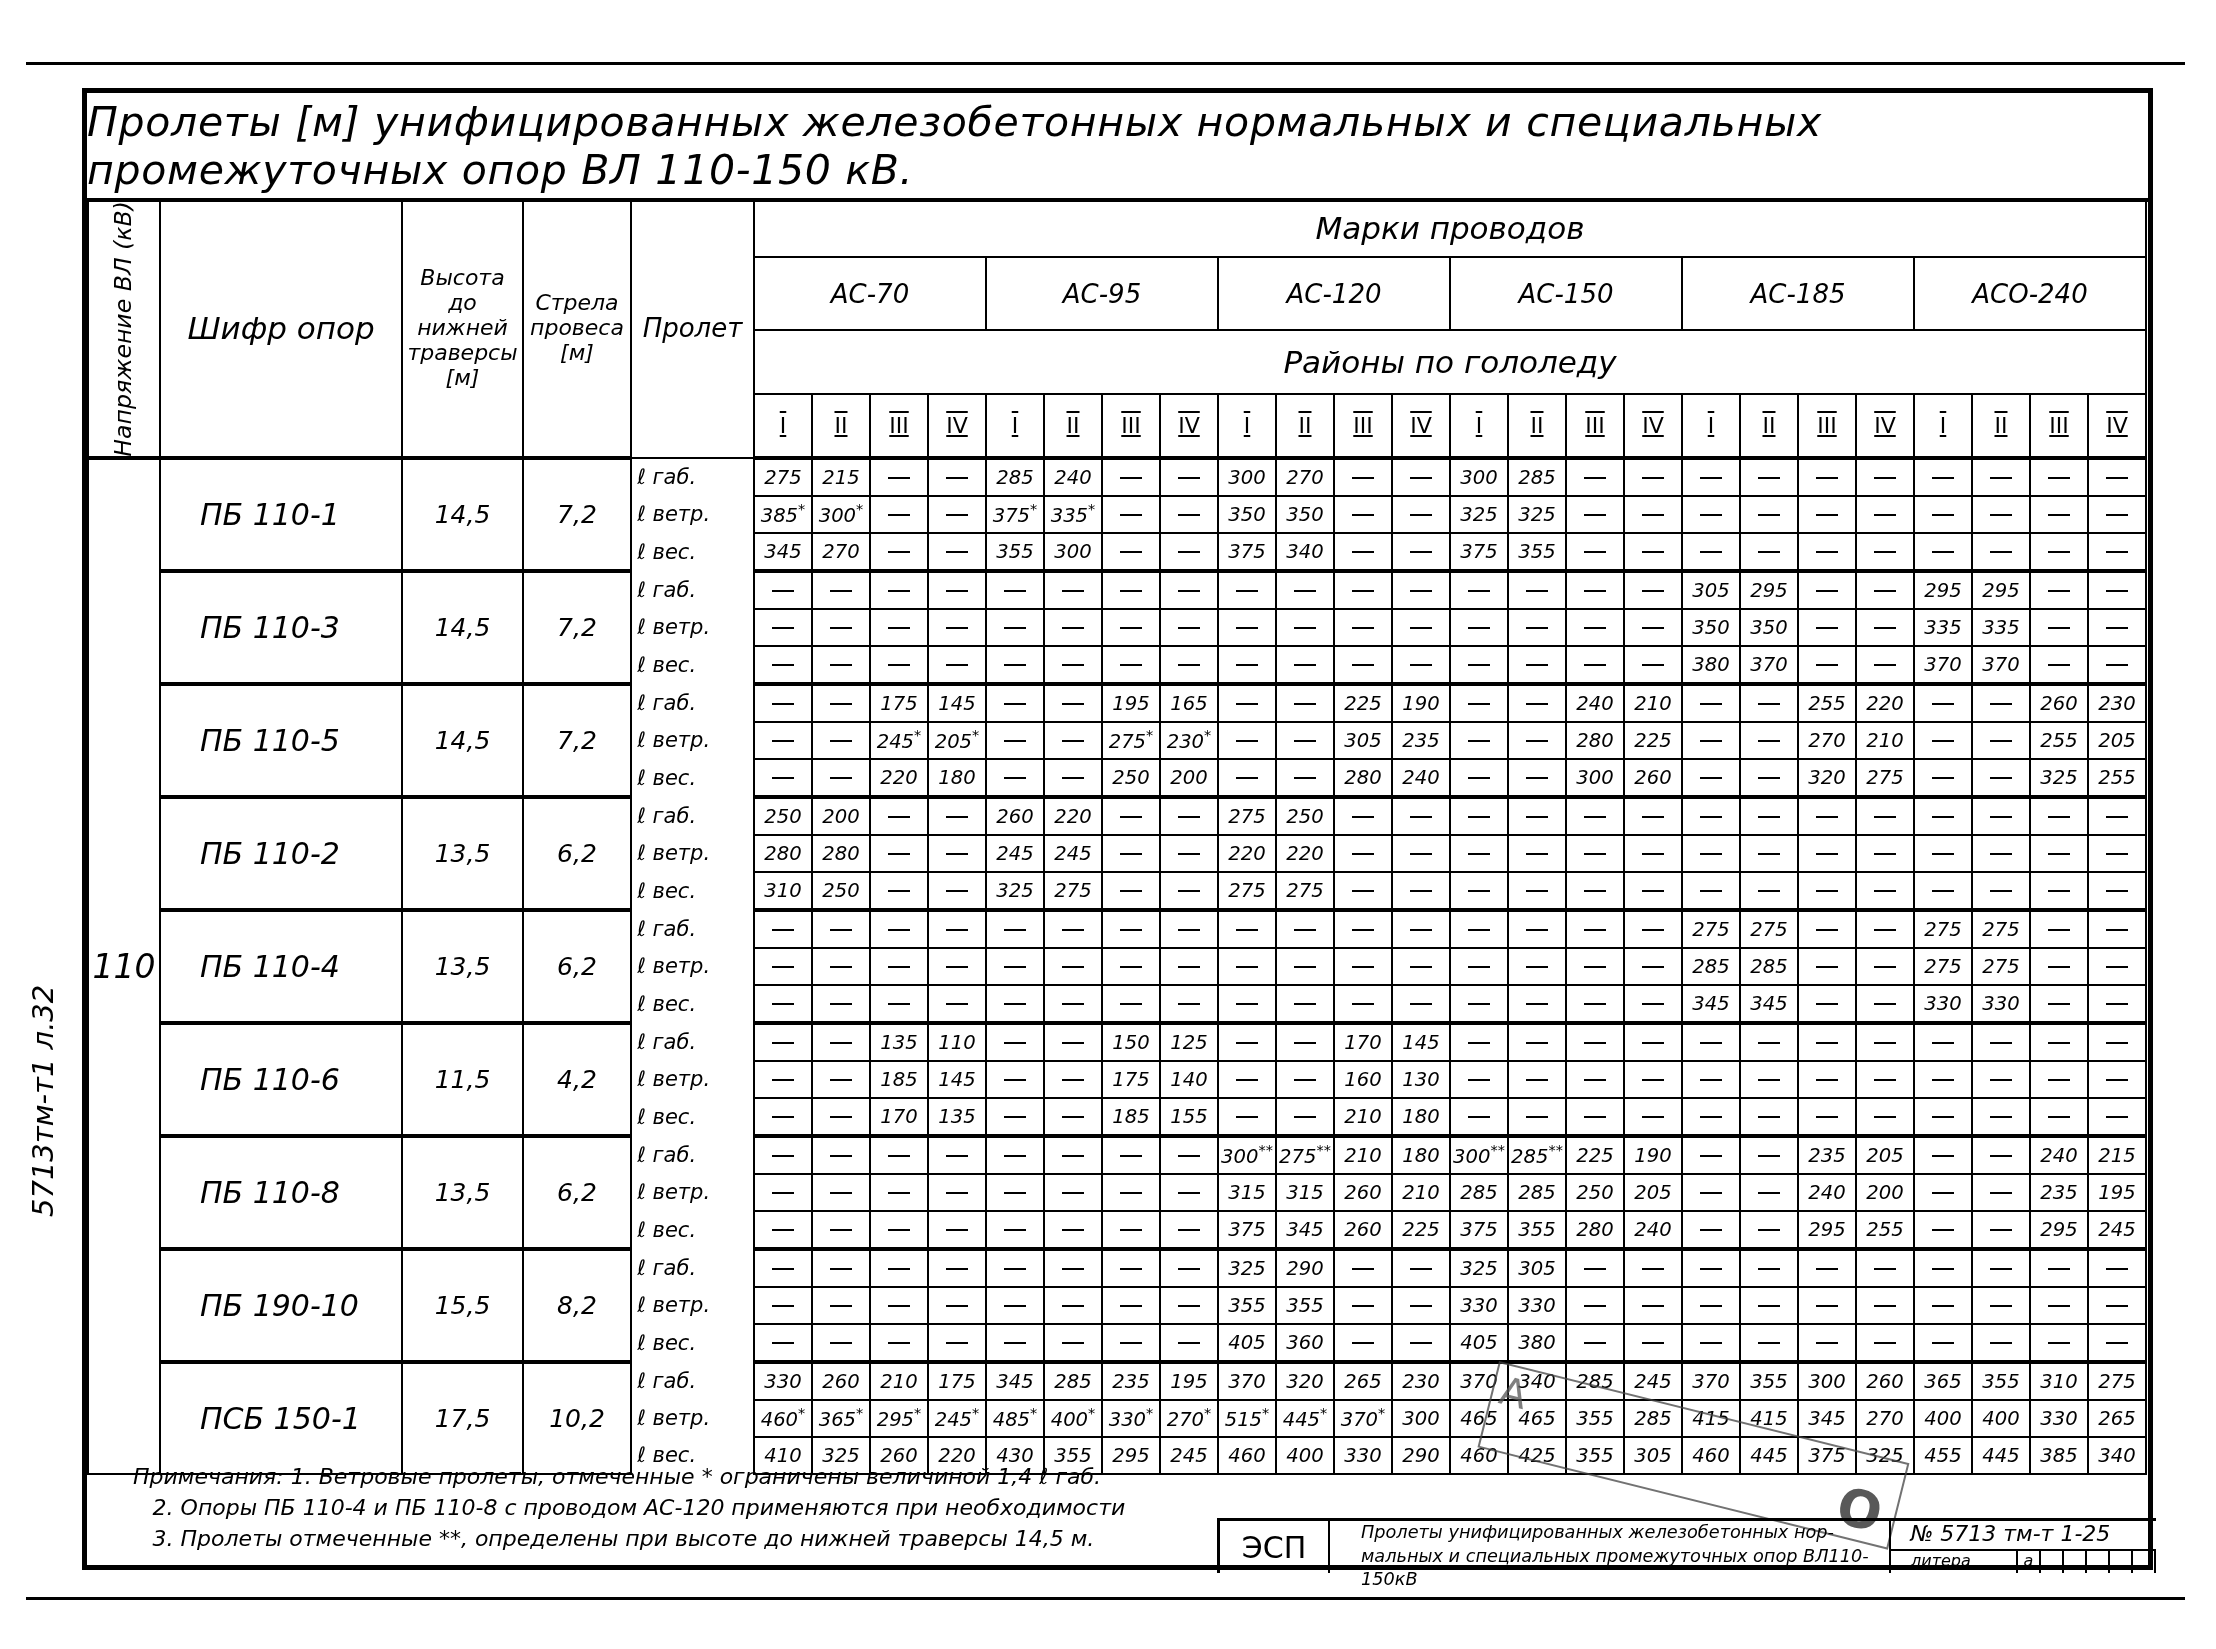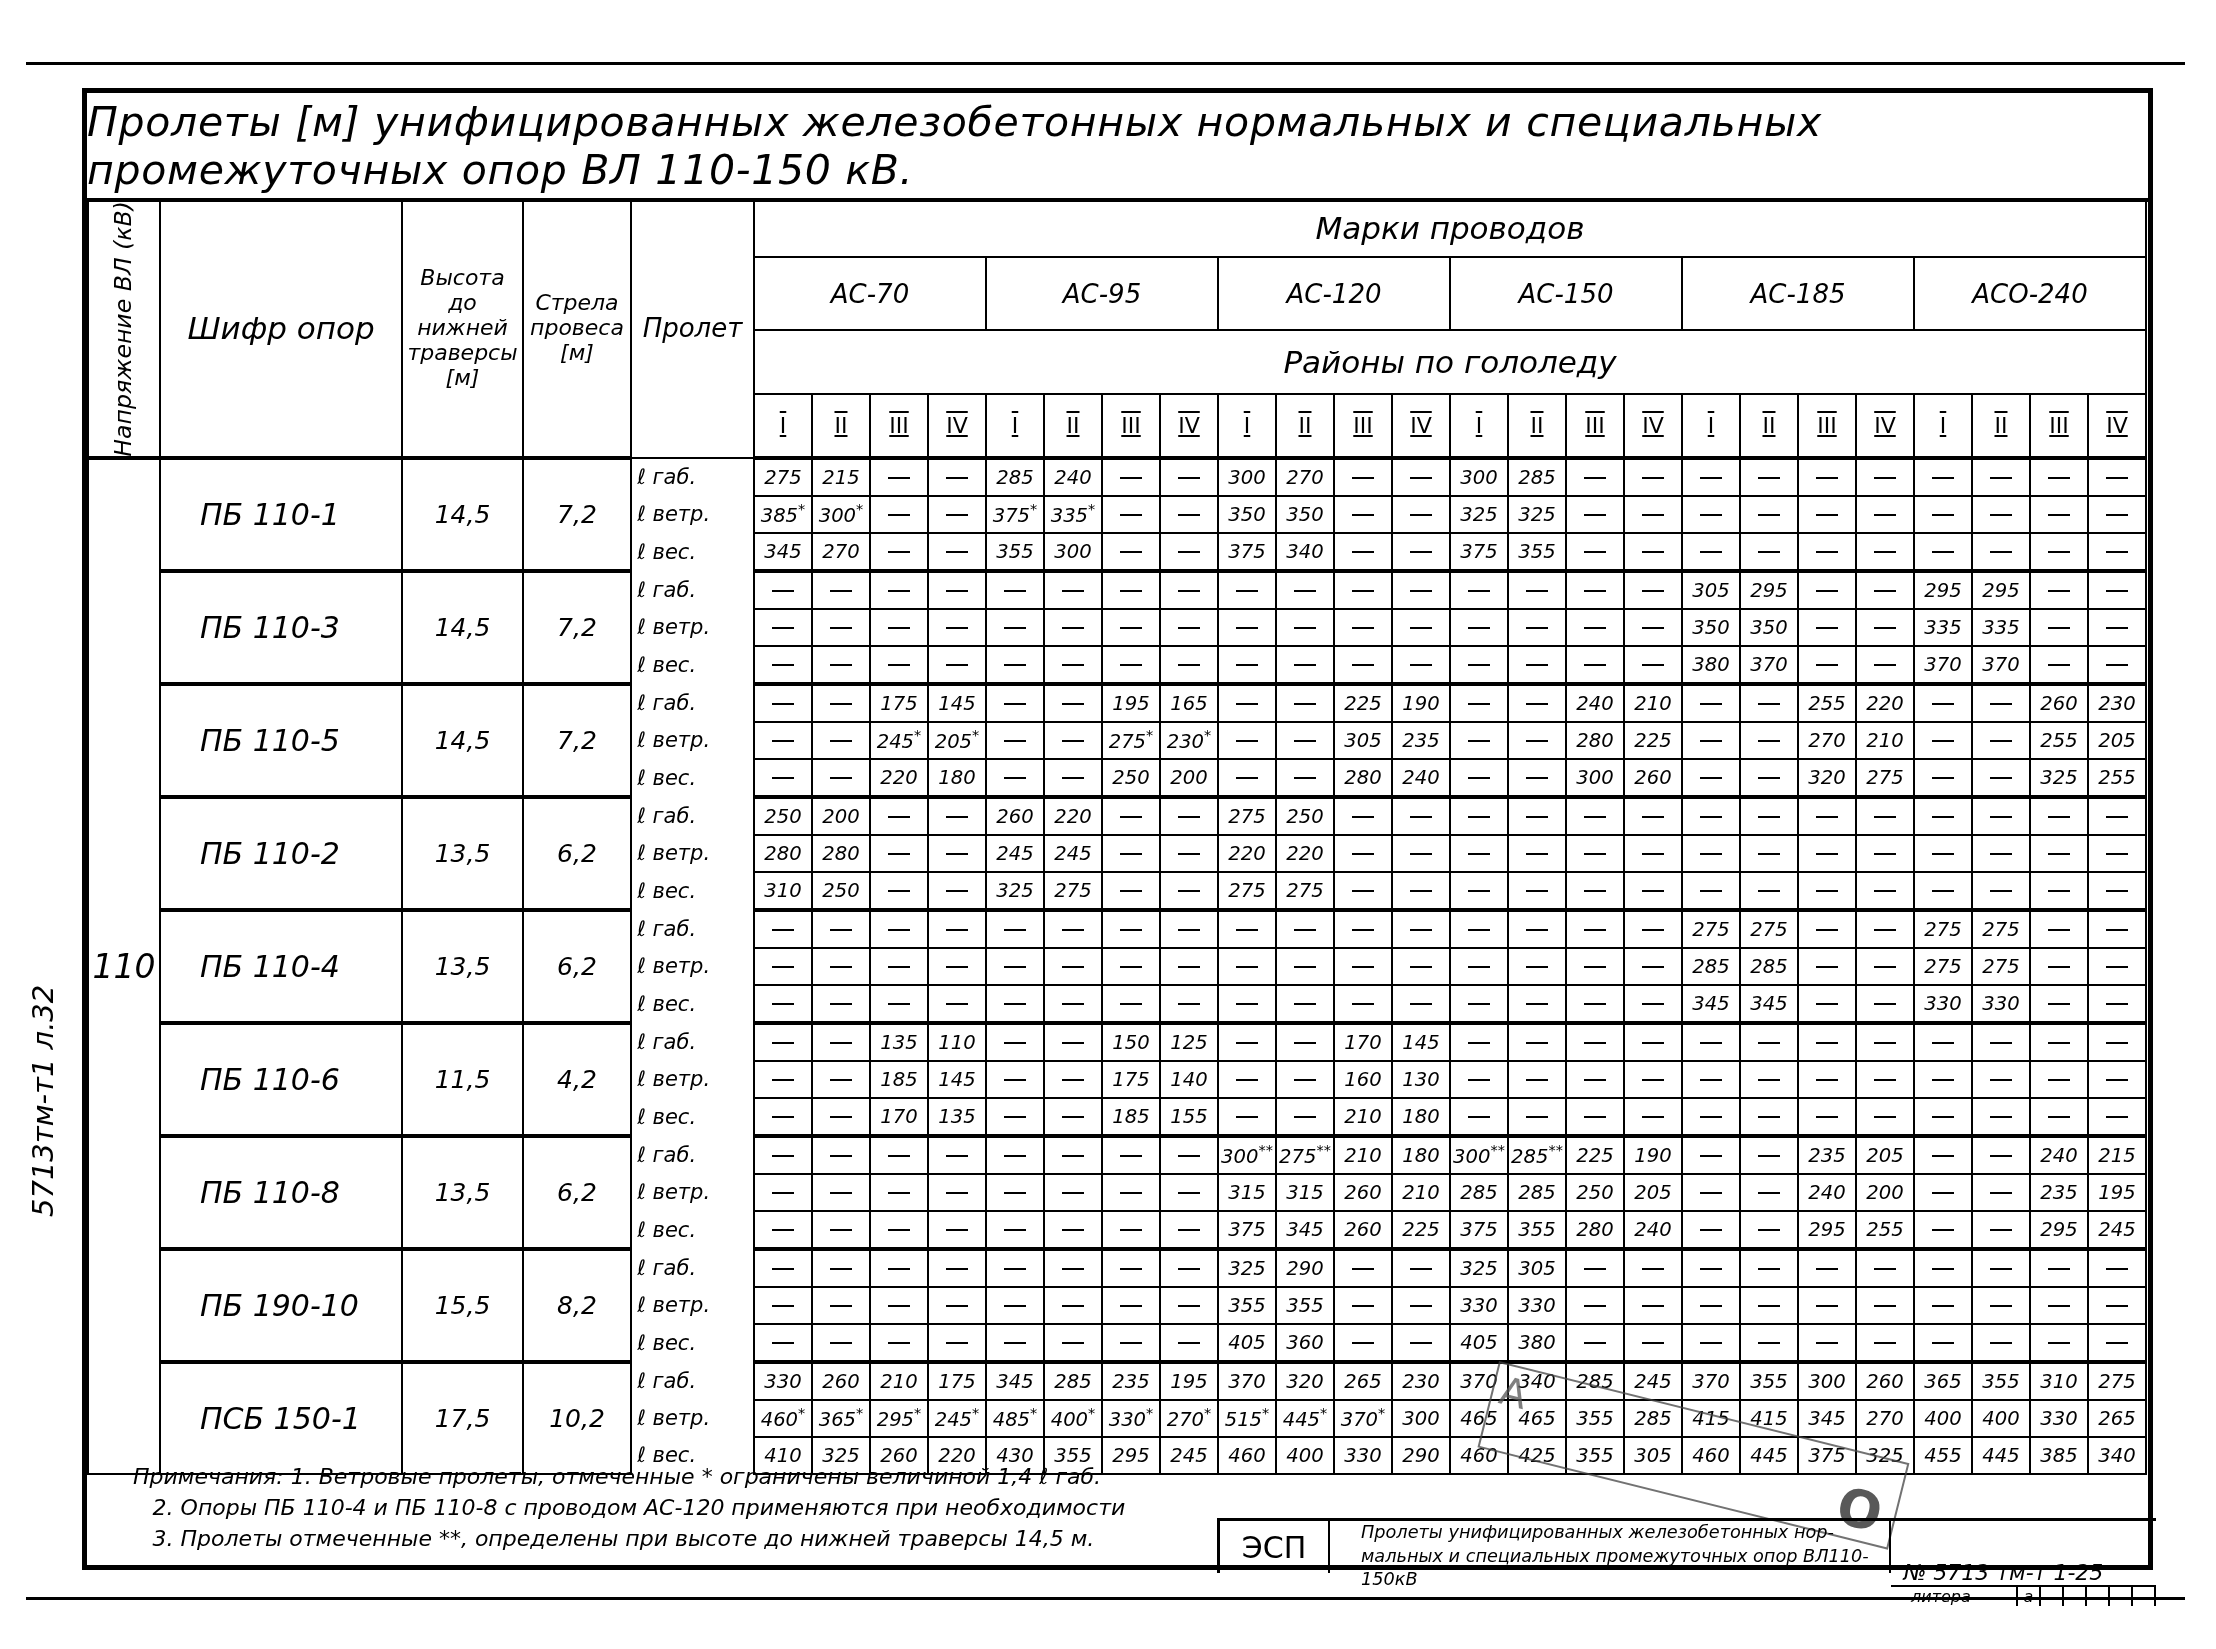--- a/index.html
+++ b/index.html
@@ -57,21 +57,21 @@
   }
   #stamp .stamp-a { position: absolute; left: 6.5px; top: 3.3px; font-size: 39px; color: #555; }
   #stamp .stamp-o { position: absolute; right: 13px; bottom: 0; font-size: 52px; font-weight: bold; color: #222; }
   #title-block {
     position: absolute; left: 1217px; top: 1518px; width: 936px; height: 52px;
     border-top: 3.3px solid #000; border-left: 3.3px solid #000; display: flex; font-style: italic;
   }
   #tb-org { width: 111px; border-right: 2.6px solid #000; font-size: 30px; font-style: normal; display: flex; align-items: center; justify-content: center; }
   #tb-desc { width: 543px; border-right: 2.6px solid #000; font-size: 17.7px; line-height: 23.6px; padding-left: 20px; margin-left: 11px; }
   #tb-right { flex: 1; display: flex; flex-direction: column; }
-  #tb-num { height: 27.5px; border-bottom: 2.6px solid #000; font-size: 22px; padding-left: 12px; margin-top: 39px; }
+  #tb-num { height: 27.5px; border-bottom: 2.6px solid #000; font-size: 22px; padding-left: 19px; }
   #tb-lit { display: flex; height: 22px; font-size: 16px; }
   #tb-lit .lbl { width: 105px; border-right: 2px solid #000; padding-left: 19.6px; }
   #tb-lit .cell { width: 21px; border-right: 2px solid #000; text-align: center; }
 </style>
 </head>
 <body>
 
 <div class="page-rule" style="left:26px; top:62px; width:2159px;"></div>
 <div class="page-rule" style="left:26px; top:1597px; width:2159px;"></div>
 

